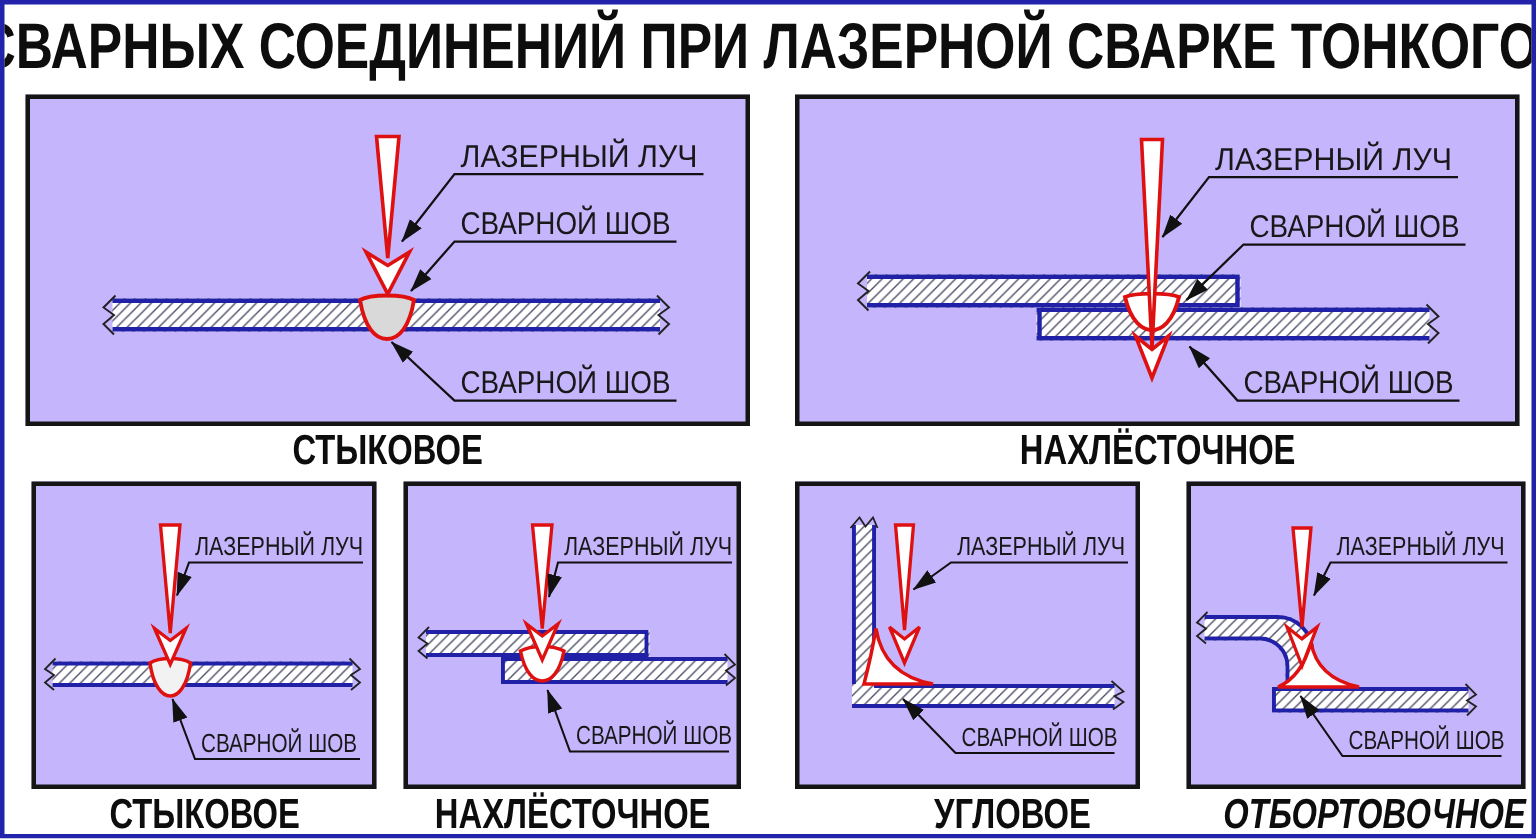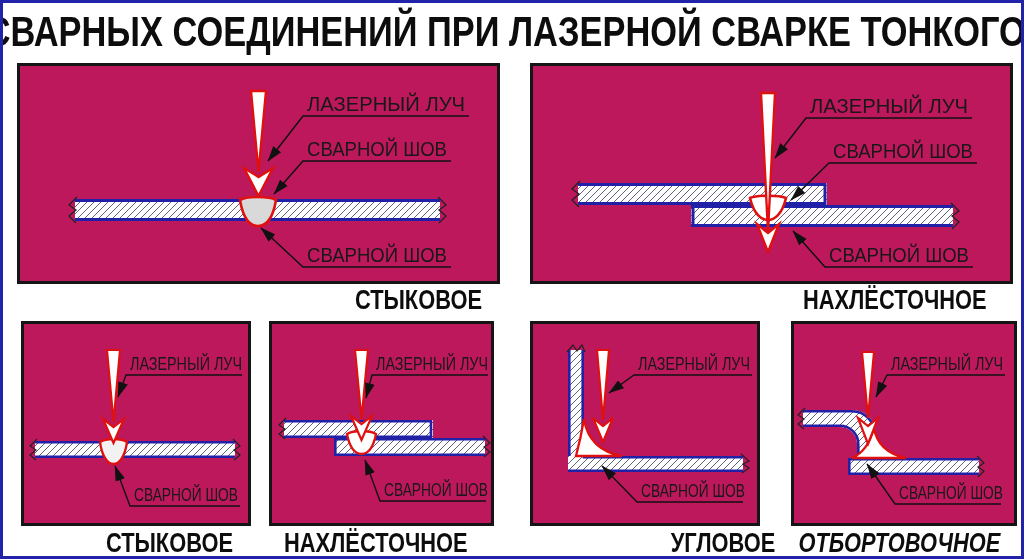--- a/index.html
+++ b/index.html
@@ -11,25 +11,25 @@
   .title{
     position:absolute; top:2px; left:0; width:100%; height:52px;
     display:flex; align-items:center; justify-content:center;
   }
   .title span{
     display:inline-block; white-space:nowrap; font-size:43px; font-weight:700;
     letter-spacing:0px; transform:scaleX(0.80); transform-origin:center;
     color:#0d0d0d;
   }
   .panel{
-    position:absolute; box-sizing:border-box; border:3px solid #151515; background:#be185d;
+    position:absolute; box-sizing:border-box; border:3px solid #151515; background:#c4b5fd;
   }
   .caption{
     position:absolute; text-align:center; font-weight:700; color:#0d0d0d;
-    display:flex; align-items:center; justify-content:flex-end;
+    display:flex; align-items:center; justify-content:center;
   }
   .caption span{ display:inline-block; white-space:nowrap; transform:scaleX(0.78); transform-origin:center; }
   .cap-top{ top:281px; height:32px; font-size:28px; }
   .cap-bot{ top:524px; height:32px; font-size:28px; }
   svg text{
     font-family:"Liberation Sans", sans-serif; fill:#181818;
   }
   .lbl-lg{ font-size:21px; }
   .lbl-sm{ font-size:17.5px; }
 </style>

